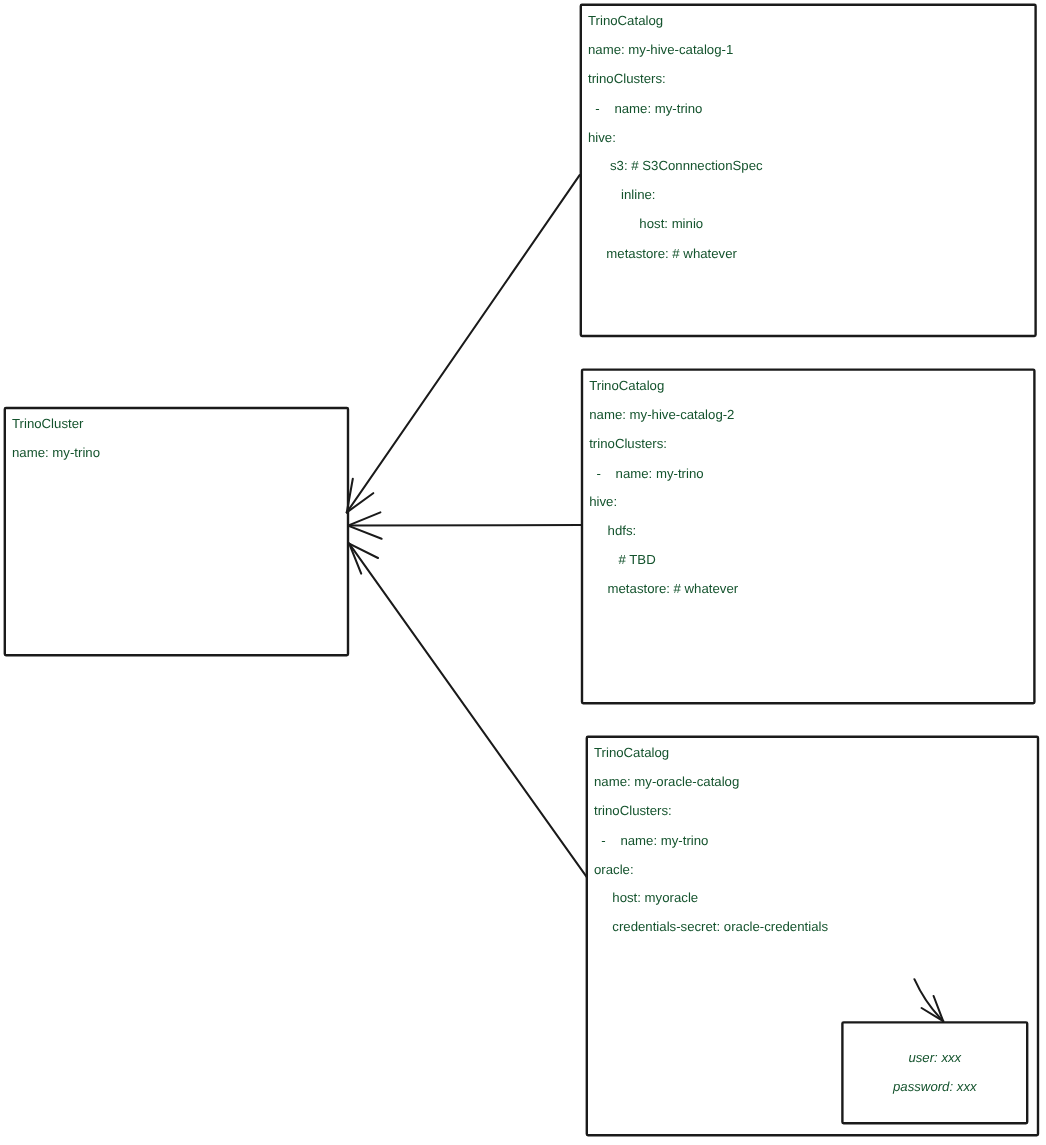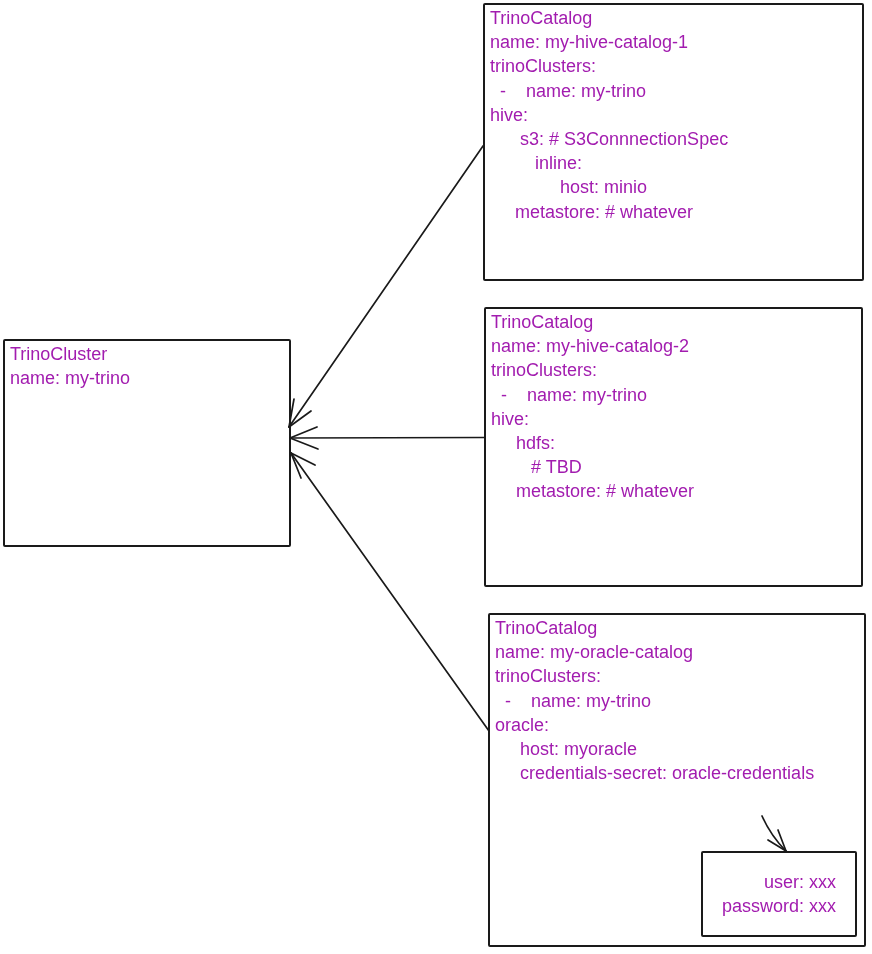--- a/index.html
+++ b/index.html
@@ -25,40 +25,41 @@
   .box {
     position: absolute;
     background: #ffffff;
     border: 2px solid #1a1a1a;
     border-radius: 2px;
     box-sizing: border-box;
     z-index: 1;
   }
   .yaml {
     white-space: pre;
-    font-size: 18px;
+    font-size: 11px;
     line-height: 24.2px;
-    color: #a21caf;
+    color: #14532d;
     padding: 1px 5px;
   }
   .cluster-box  { left: 3px;   top: 339px; width: 288px; height: 208px; }
   .catalog-1    { left: 483px; top: 3px;   width: 381px; height: 278px; }
   .catalog-2    { left: 484px; top: 307px; width: 379px; height: 280px; }
   .catalog-3    { left: 488px; top: 613px; width: 378px; height: 334px; }
   .secret-box   {
     left: 701px; top: 851px; width: 156px; height: 86px;
     z-index: 1;
     display: flex;
     align-items: center;
     justify-content: center;
   }
   .secret-text {
     white-space: pre;
-    text-align: right;
+    text-align: center;
     padding: 0;
+    font-style: italic;
   }
 </style>
 </head>
 <body>
 
 <div class="canvas">
 
   <svg class="connectors" width="872" height="954" viewBox="0 0 872 954" xmlns="http://www.w3.org/2000/svg">
     <g stroke="#1a1a1a" stroke-width="1.7" fill="none" stroke-linecap="round">
 

